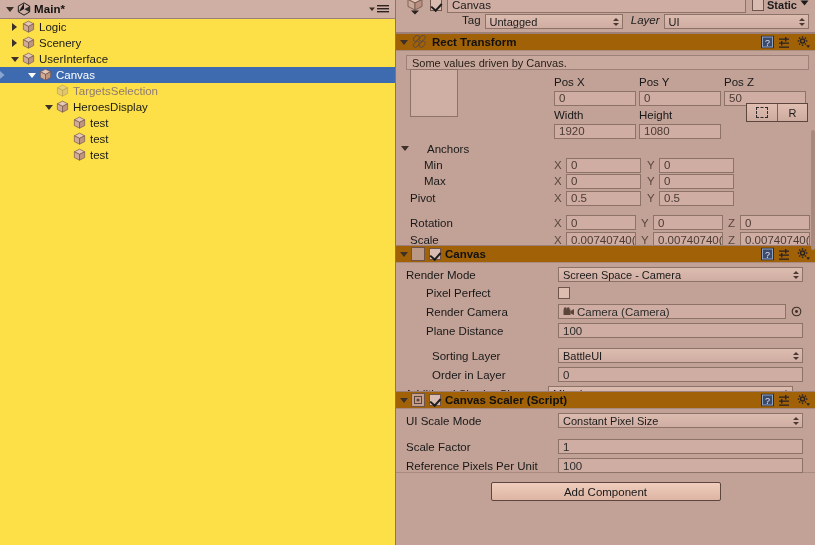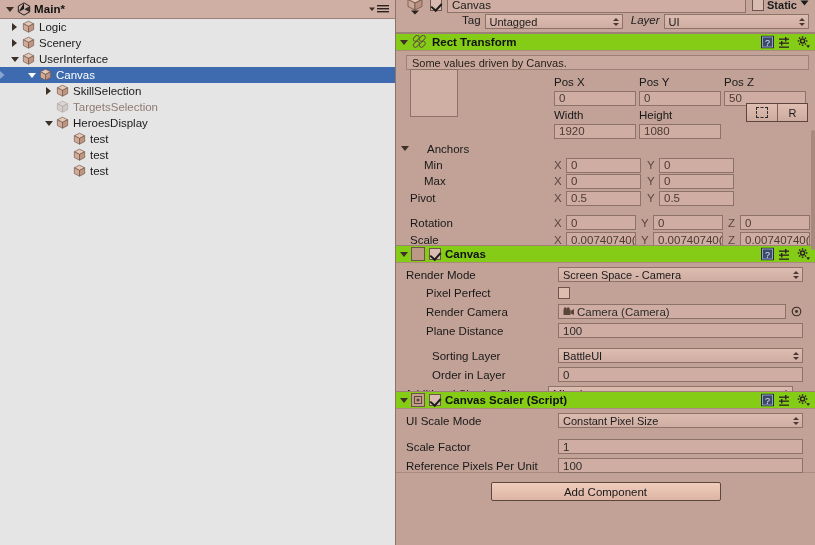--- a/index.html
+++ b/index.html
@@ -28,21 +28,21 @@
     display: flex; align-items: center;
     padding-left: 6px;
   }
   .hier-header .foldout { margin-right: 3px; }
   .unity-logo { width: 14px; height: 14px; margin-right: 3px; flex: 0 0 auto; }
   .hier-title { font-weight: bold; font-size: 11.5px; color: #111; letter-spacing: .1px; }
   .hier-menu {
     position: absolute; right: 6px; top: 4px;
     display: flex; align-items: center; gap: 1px;
   }
-  .hier-body { position: relative; height: 526px; overflow: hidden; background: #e5e5e5; }
+  .hier-body { position: relative; height: 526px; overflow: hidden; background: #fde047; }
 
   .row {
     position: relative;
     height: 16px;
     display: flex; align-items: center;
     white-space: nowrap;
     cursor: default;
   }
   .row.selected { background: #3e6bb0; }
   .row.selected .row-label { color: #ffffff; }
@@ -139,21 +139,21 @@
     position: absolute; right: 3px; top: 50%; transform: translateY(-50%);
     display: flex; flex-direction: column; gap: 2px; align-items: center;
   }
   .arrows .up { width:0;height:0;border-left:3px solid transparent;border-right:3px solid transparent;border-bottom:3.5px solid #4b3a33; }
   .arrows .dn { width:0;height:0;border-left:3px solid transparent;border-right:3px solid transparent;border-top:3.5px solid #4b3a33; }
 
   
   .comp-header {
     position: relative;
     height: 18px;
-    background: #84cc16;
+    background: #a16207;
     border-top: 1px solid #9d8077;
     border-bottom: 1px solid #a98b80;
     display: flex; align-items: center;
     padding-left: 4px;
     text-align: right;
   }
   .comp-title { font-weight: bold; font-size: 11.5px; margin-left: 4px; color: #111; }
   .comp-icons {
     position: absolute; right: 5px; top: 50%; transform: translateY(-50%);
     display: flex; align-items: center; gap: 5px;
@@ -316,34 +316,20 @@
   <polygon points="2.5,4 8,1.2 13.5,4 8,6.8" fill="#e6c8b8" stroke="#6d5349" stroke-width="0.7"></polygon>
   <polygon points="2.5,4 8,6.8 8,13 2.5,10.2" fill="#d2ab98" stroke="#6d5349" stroke-width="0.7"></polygon>
   <polygon points="13.5,4 8,6.8 8,13 13.5,10.2" fill="#c0957f" stroke="#6d5349" stroke-width="0.7"></polygon>
 </svg>
           </span>
           <span class="row-label">Canvas</span>
           <span class="selrow-marker"><svg width="5" height="10" viewBox="0 0 5 10">
               <polygon points="0,1 4.5,5 0,9" fill="#8aa6d0"></polygon>
             </svg></span>
         </div>
-        <div class="row">
-          <span style="width: 42px; flex: 0 0 auto;"></span>
-          <span class="twirl">
-            <span class="tri-right"></span>
-          </span>
-          <span style="display: inline-flex;">
-<svg class="cube" viewBox="0 0 16 16">
-  <polygon points="2.5,4 8,1.2 13.5,4 8,6.8" fill="#e6c8b8" stroke="#6d5349" stroke-width="0.7"></polygon>
-  <polygon points="2.5,4 8,6.8 8,13 2.5,10.2" fill="#d2ab98" stroke="#6d5349" stroke-width="0.7"></polygon>
-  <polygon points="13.5,4 8,6.8 8,13 13.5,10.2" fill="#c0957f" stroke="#6d5349" stroke-width="0.7"></polygon>
-</svg>
-          </span>
-          <span class="row-label">SkillSelection</span>
-        </div>
         <div class="row dim">
           <span style="width: 42px; flex: 0 0 auto;"></span>
           <span class="twirl"></span>
           <span style="display: inline-flex;">
 <svg class="cube" viewBox="0 0 16 16">
   <polygon points="2.5,4 8,1.2 13.5,4 8,6.8" fill="#d4c3bd" stroke="#6d5349" stroke-width="0.7"></polygon>
   <polygon points="2.5,4 8,6.8 8,13 2.5,10.2" fill="#c7b5ae" stroke="#6d5349" stroke-width="0.7"></polygon>
   <polygon points="13.5,4 8,6.8 8,13 13.5,10.2" fill="#bcaaa3" stroke="#6d5349" stroke-width="0.7"></polygon>
 </svg>
           </span>

